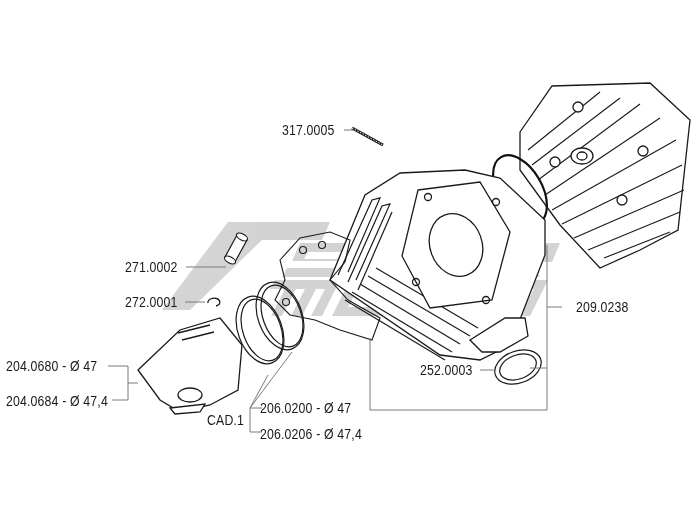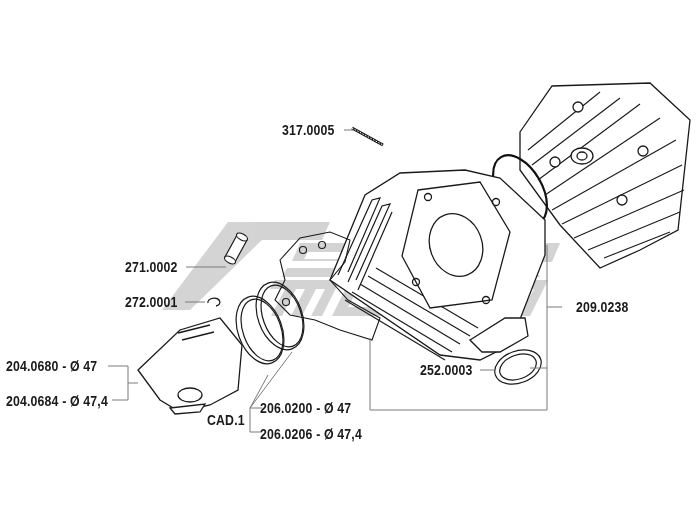--- a/index.html
+++ b/index.html
@@ -1,20 +1,19 @@
 <!DOCTYPE html>
 <html><head>
 <meta charset="utf-8">
 <style>
   html, body { margin: 0; padding: 0; background: #ffffff; }
   #canvas {
     position: relative; width: 700px; height: 525px; overflow: hidden;
     background: #ffffff;
     font-family: "Liberation Sans", "DejaVu Sans", sans-serif;
-    font-weight: bold;
   }
   svg.art { position: absolute; left: 0; top: 0; }
   .label {
     position: absolute; font-size: 15px; color: #1a1a1a; white-space: nowrap;
     transform: scaleX(0.82); transform-origin: left center; letter-spacing: 0.2px;
     line-height: 16px;
   }
 </style>
 </head>
 <body>

